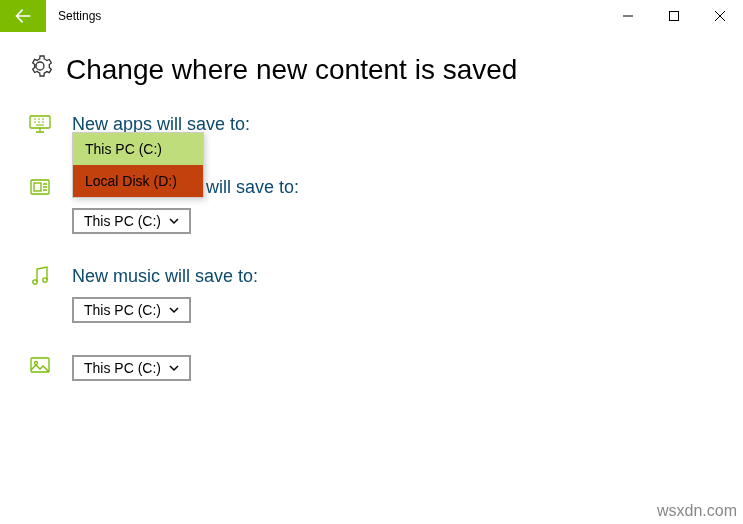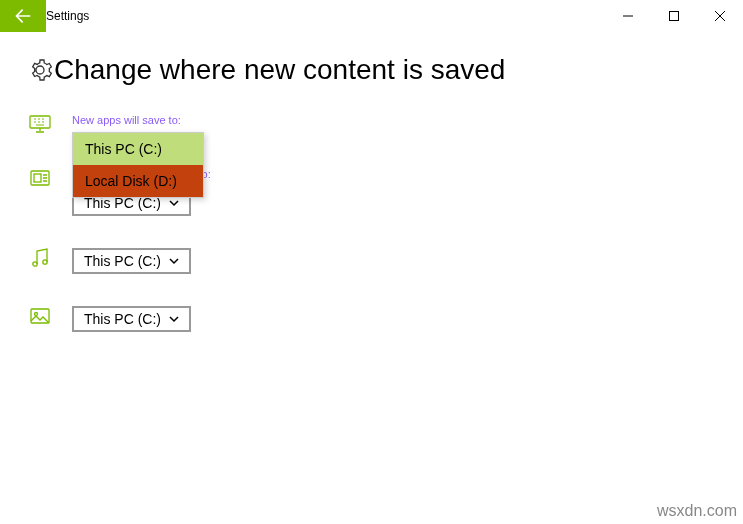--- a/index.html
+++ b/index.html
@@ -26,42 +26,43 @@
       display: flex;
       align-items: center;
       justify-content: center;
       color: #fff;
     }
     .back-btn svg { width: 20px; height: 20px; }
     .title {
       flex: 1;
       display: flex;
       align-items: center;
+      padding-left: 12px;
       font-size: 12px;
       color: #000;
     }
     .win-controls {
       display: flex;
     }
     .win-btn {
       width: 46px;
       display: flex;
       align-items: center;
       justify-content: center;
       color: #000;
       font-size: 10px;
     }
     .win-btn svg { width: 10px; height: 10px; }
     .content {
       padding: 12px 28px 0 28px;
     }
     .page-header {
       display: flex;
-      align-items: flex-end;
-      gap: 2px;
+      align-items: flex-start;
+      gap: 14px;
       margin-top: 10px;
       margin-bottom: 28px;
     }
     .gear-icon svg { width: 24px; height: 24px; }
     .page-title {
       font-size: 28px;
       font-weight: 300;
       color: #000;
     }
     .description {
@@ -83,22 +84,22 @@
       height: 24px;
       color: #7cbb00;
       flex-shrink: 0;
       margin-top: -2px;
     }
     .setting-icon svg { width: 24px; height: 24px; stroke: #7cbb00; fill: none; stroke-width: 1.3; }
     .setting-body {
       flex: 1;
     }
     .setting-label {
-      font-size: 11px;
-      color: #8b5cf6;
+      font-size: 18px;
+      color: #0c4a6e;
       margin-bottom: 10px;
     }
     .dropdown {
       border: 2px solid #999;
       display: inline-flex;
       align-items: center;
       padding: 3px 8px 3px 10px;
       gap: 6px;
       font-size: 14px;
       background: #fff;
@@ -221,20 +222,21 @@
 
   <div class="setting-row">
     <span class="setting-icon">
       <svg viewBox="0 0 24 24">
           <path d="M9 18V5l10-2v13"></path>
           <circle cx="7" cy="18" r="2.2"></circle>
           <circle cx="17" cy="16" r="2.2"></circle>
         </svg>
     </span>
     <div class="setting-body">
+      <div class="setting-label">New music will save to:</div>
       <div class="dropdown">
         <span>This PC (C:)</span>
         <span class="chev">
             <svg viewBox="0 0 12 12">
               <path d="M2 4l4 4 4-4" stroke="#000" fill="none" stroke-width="1.5"></path>
             </svg>
           </span>
       </div>
     </div>
   </div>

